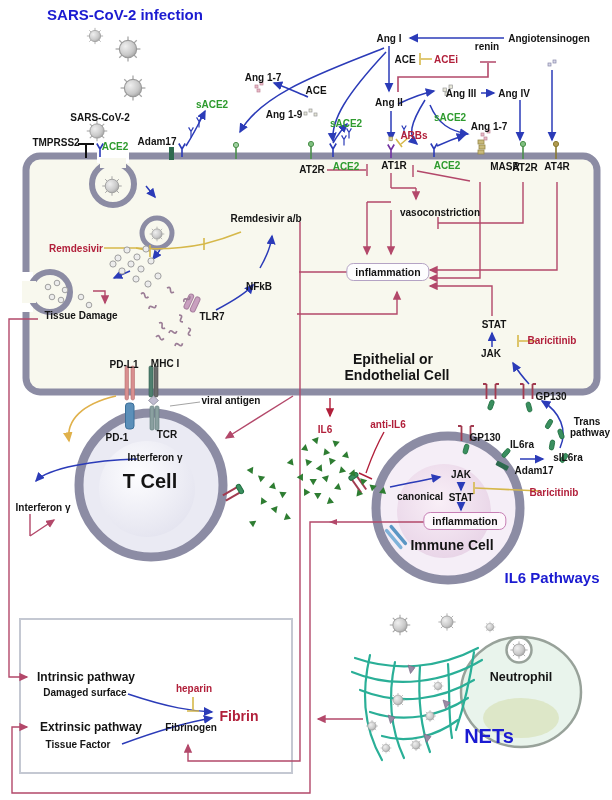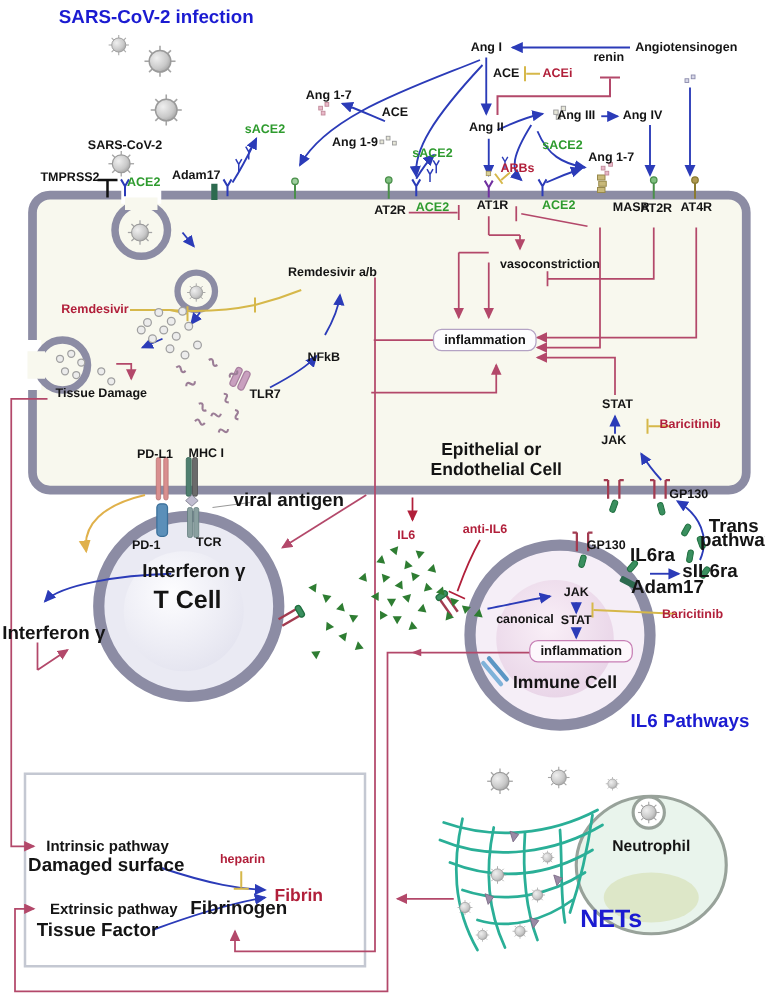--- a/index.html
+++ b/index.html
@@ -4,21 +4,21 @@
 <style>
   html,body{margin:0;padding:0;background:#fff;}
   #canvas{position:relative;width:612px;height:800px;background:#fff;overflow:hidden;
           font-family:"Liberation Sans",sans-serif;}
   svg{position:absolute;left:0;top:0;}
   .lbl{position:absolute;transform:translate(-50%,-50%);font-family:"Liberation Sans",sans-serif;
        font-weight:bold;font-size:10px;color:#141414;white-space:nowrap;z-index:5;}
   .t{font-size:15px;color:#1b1bd1;}
   .g{color:#2e9b2e;}
   .r{color:#b11f3a;}
-  .s9{font-size:15px}.s11{font-size:12px}.s12{font-size:12.5px}.s13{font-size:14px}
+  .s9{font-size:10px}.s11{font-size:12px}.s12{font-size:12.5px}.s13{font-size:14px}
   .s14{font-size:14px}.s145{font-size:14.5px}.s16{font-size:20px}.s20{font-size:20px}
   .infl{border:1.2px solid #b4a3c4;border-radius:7px;padding:2px 8px;background:#fdfdfe;font-size:10.5px}
   .infl2{border:1.2px solid #c77fb5;background:#fdf7fc}
 </style>
 </head>
 <body>
 
 <div id="canvas">
 
 <svg width="612" height="800" viewBox="0 0 612 800">

